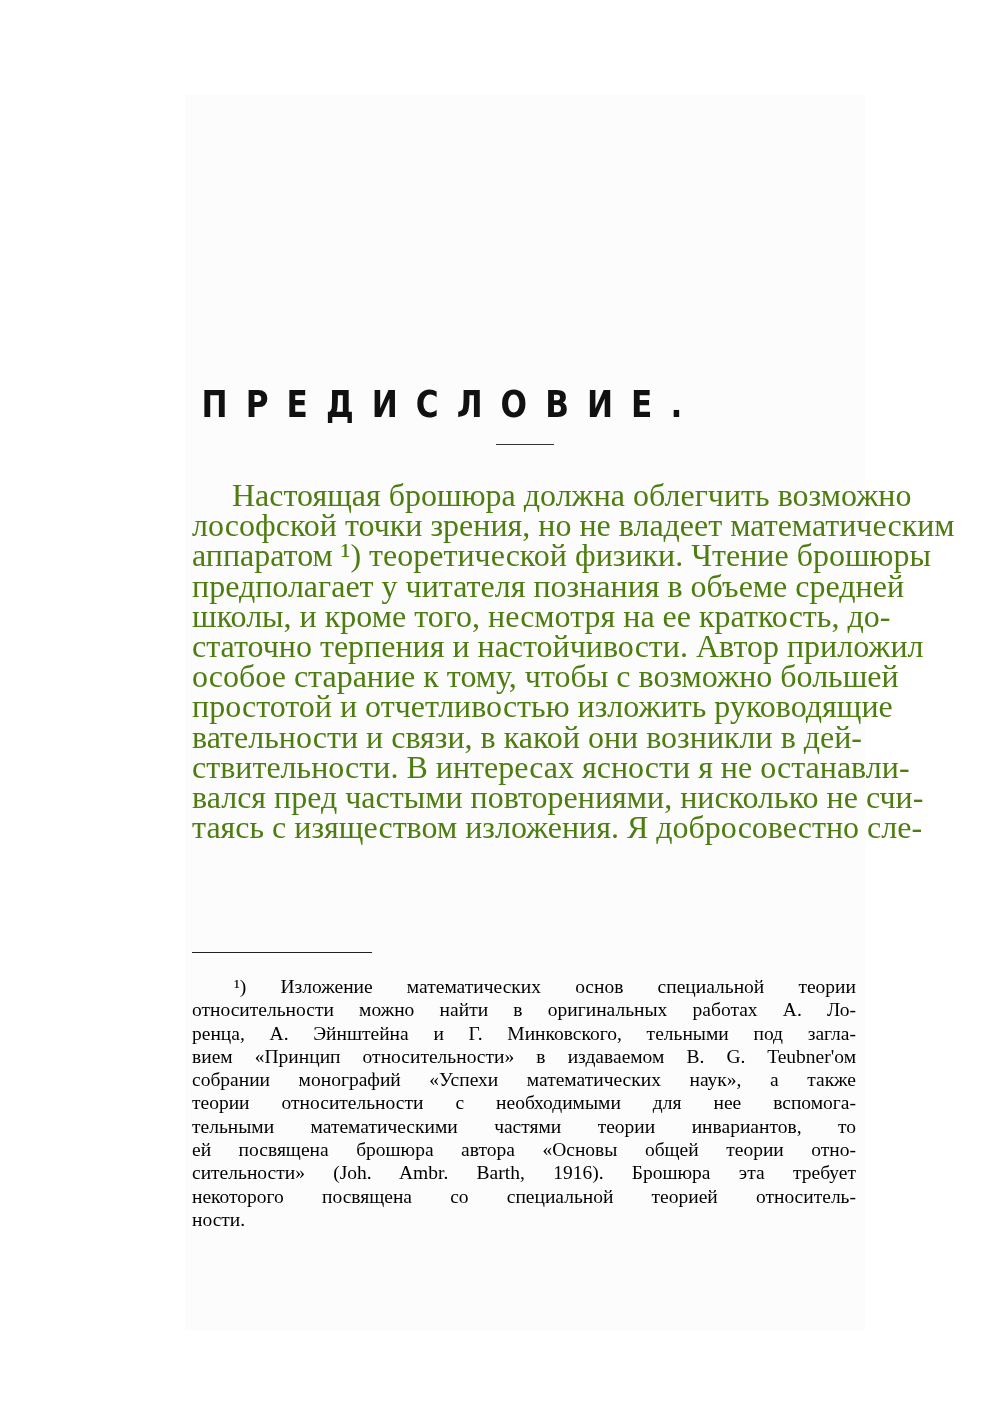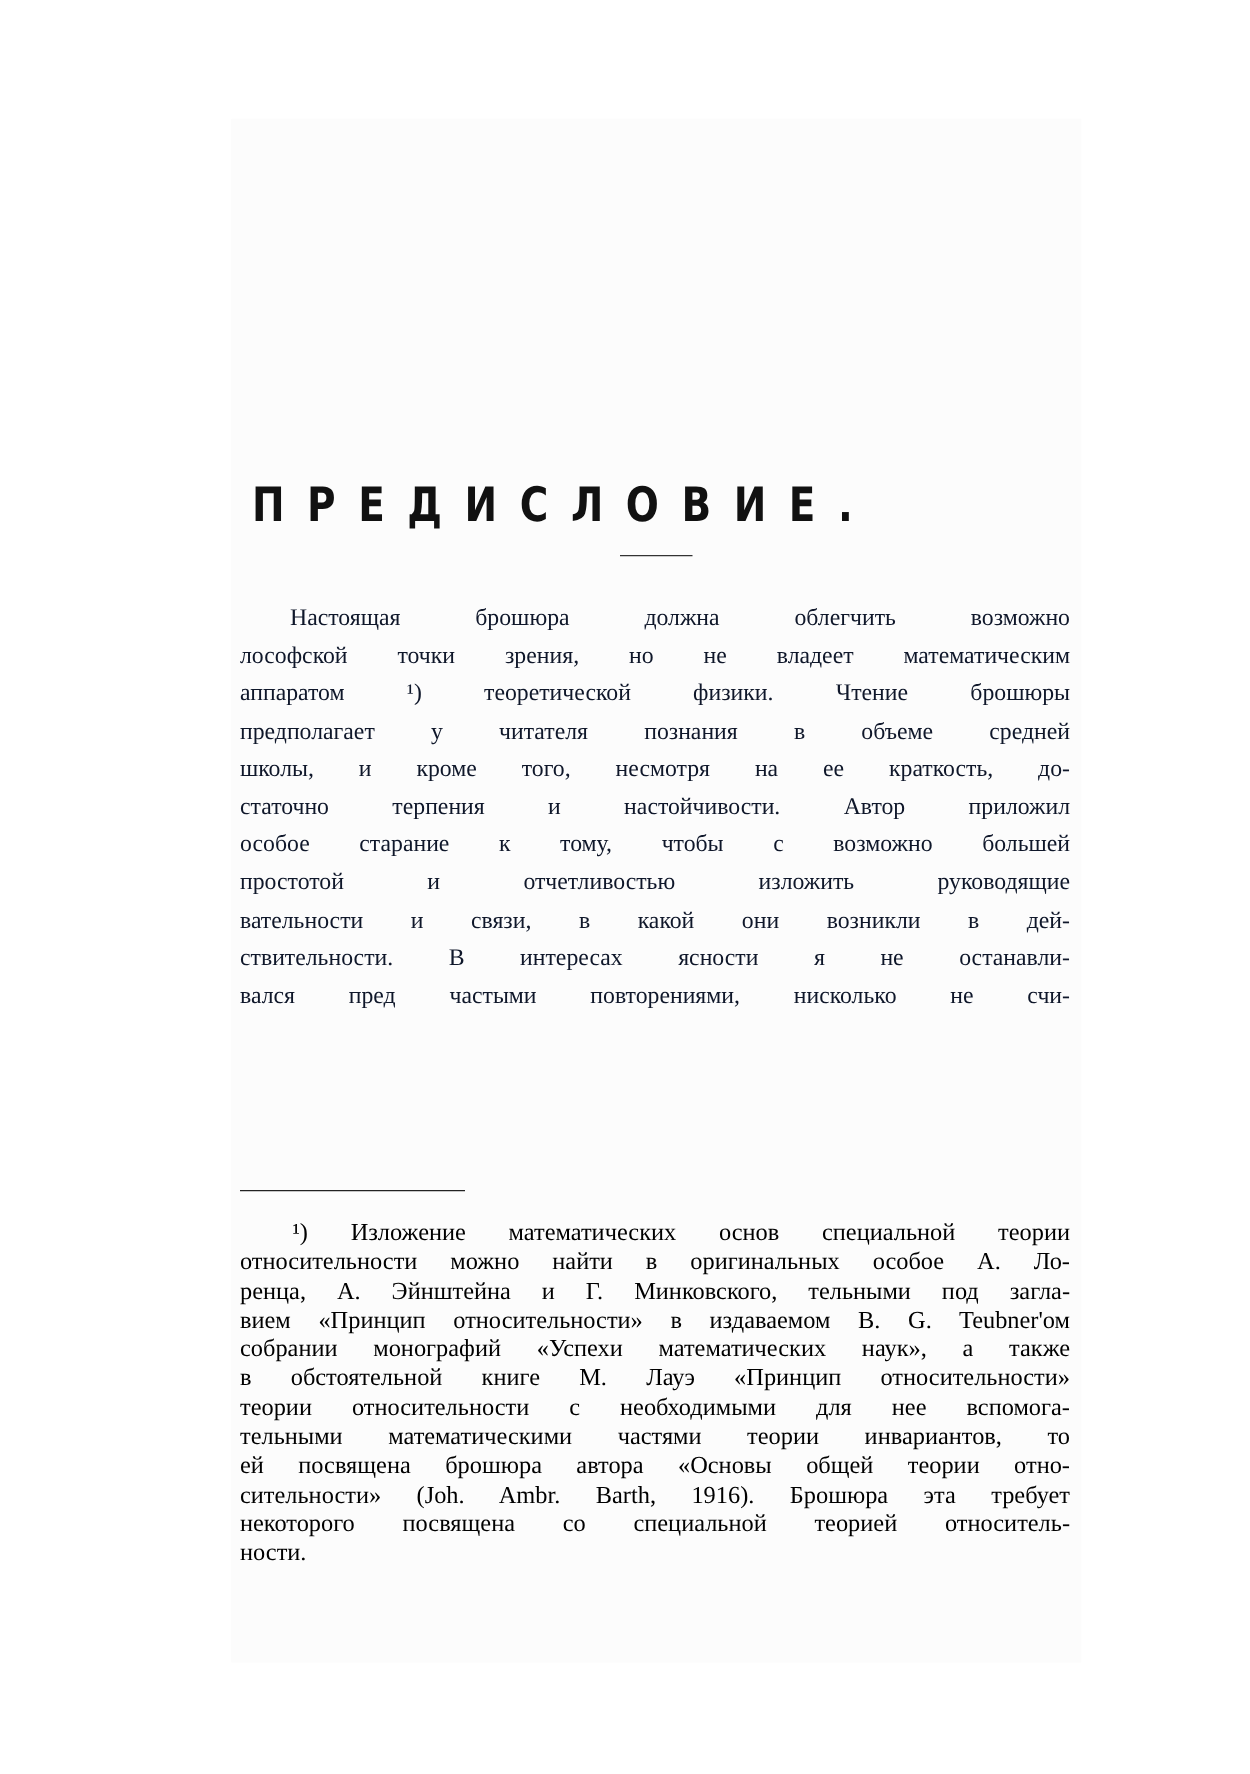--- a/index.html
+++ b/index.html
@@ -42,22 +42,22 @@
       width: 58px;
       height: 1px;
       background: #333;
     }
     .body-text {
       position: absolute;
       left: 192px;
       top: 480px;
       width: 664px;
       font-family: "Liberation Serif", serif;
-      font-size: 19px;
-      color: #0f172a;
+      font-size: 32px;
+      color: #4d7c0f;
     }
     .line {
       height: 30.2px;
       line-height: 30.2px;
       white-space: nowrap;
       text-align: justify;
       text-align-last: justify;
       overflow: visible;
     }
     .line.indent {
@@ -107,30 +107,30 @@
   <div class="line">лософской точки зрения, но не владеет математическим</div>
   <div class="line">аппаратом ¹) теоретической физики. Чтение брошюры</div>
   <div class="line">предполагает у читателя познания в объеме средней</div>
   <div class="line">школы, и кроме того, несмотря на ее краткость, до-</div>
   <div class="line">статочно терпения и настойчивости. Автор приложил</div>
   <div class="line">особое старание к тому, чтобы с возможно большей</div>
   <div class="line">простотой и отчетливостью изложить руководящие</div>
   <div class="line">вательности и связи, в какой они возникли в дей-</div>
   <div class="line">ствительности. В интересах ясности я не останавли-</div>
   <div class="line">вался пред частыми повторениями, нисколько не счи-</div>
+  <div class="line">таясь с изяществом изложения. Я добросовестно сле-</div>
 </div>
 
 <div class="footnote-rule"></div>
 
 <div class="footnote">
   <div class="fline indent">¹) Изложение математических основ специальной теории</div>
-  <div class="fline">относительности можно найти в оригинальных особое А. Ло-</div>
+  <div class="fline">относительности можно найти в оригинальных работах А. Ло-</div>
   <div class="fline">ренца, А. Эйнштейна и Г. Минковского, тельными под загла-</div>
   <div class="fline">вием «Принцип относительности» в издаваемом B. G. Teubner'ом</div>
   <div class="fline">собрании монографий «Успехи математических наук», а также</div>
-  <div class="fline">в обстоятельной книге М. Лауэ «Принцип относительности»</div>
   <div class="fline">теории относительности с необходимыми для нее вспомога-</div>
   <div class="fline">тельными математическими частями теории инвариантов, то</div>
   <div class="fline">ей посвящена брошюра автора «Основы общей теории отно-</div>
   <div class="fline">сительности» (Joh. Ambr. Barth, 1916). Брошюра эта требует</div>
   <div class="fline">некоторого посвящена со специальной теорией относитель-</div>
   <div class="fline last">ности.</div>
 </div>
 
 </body></html>

